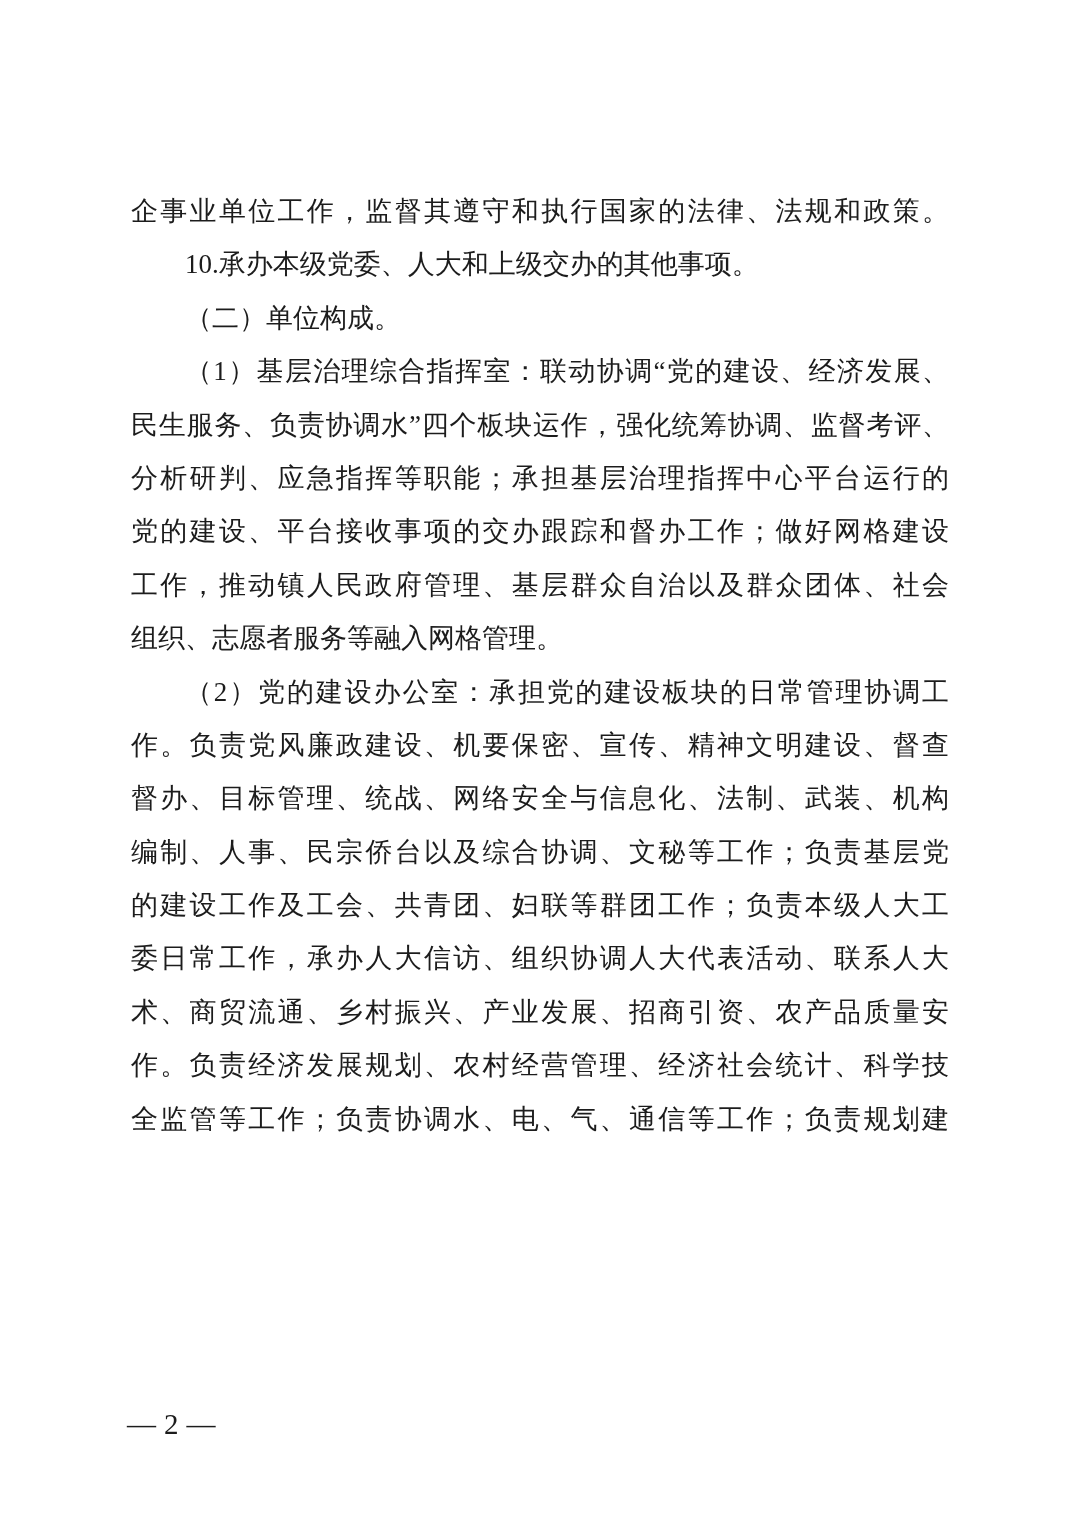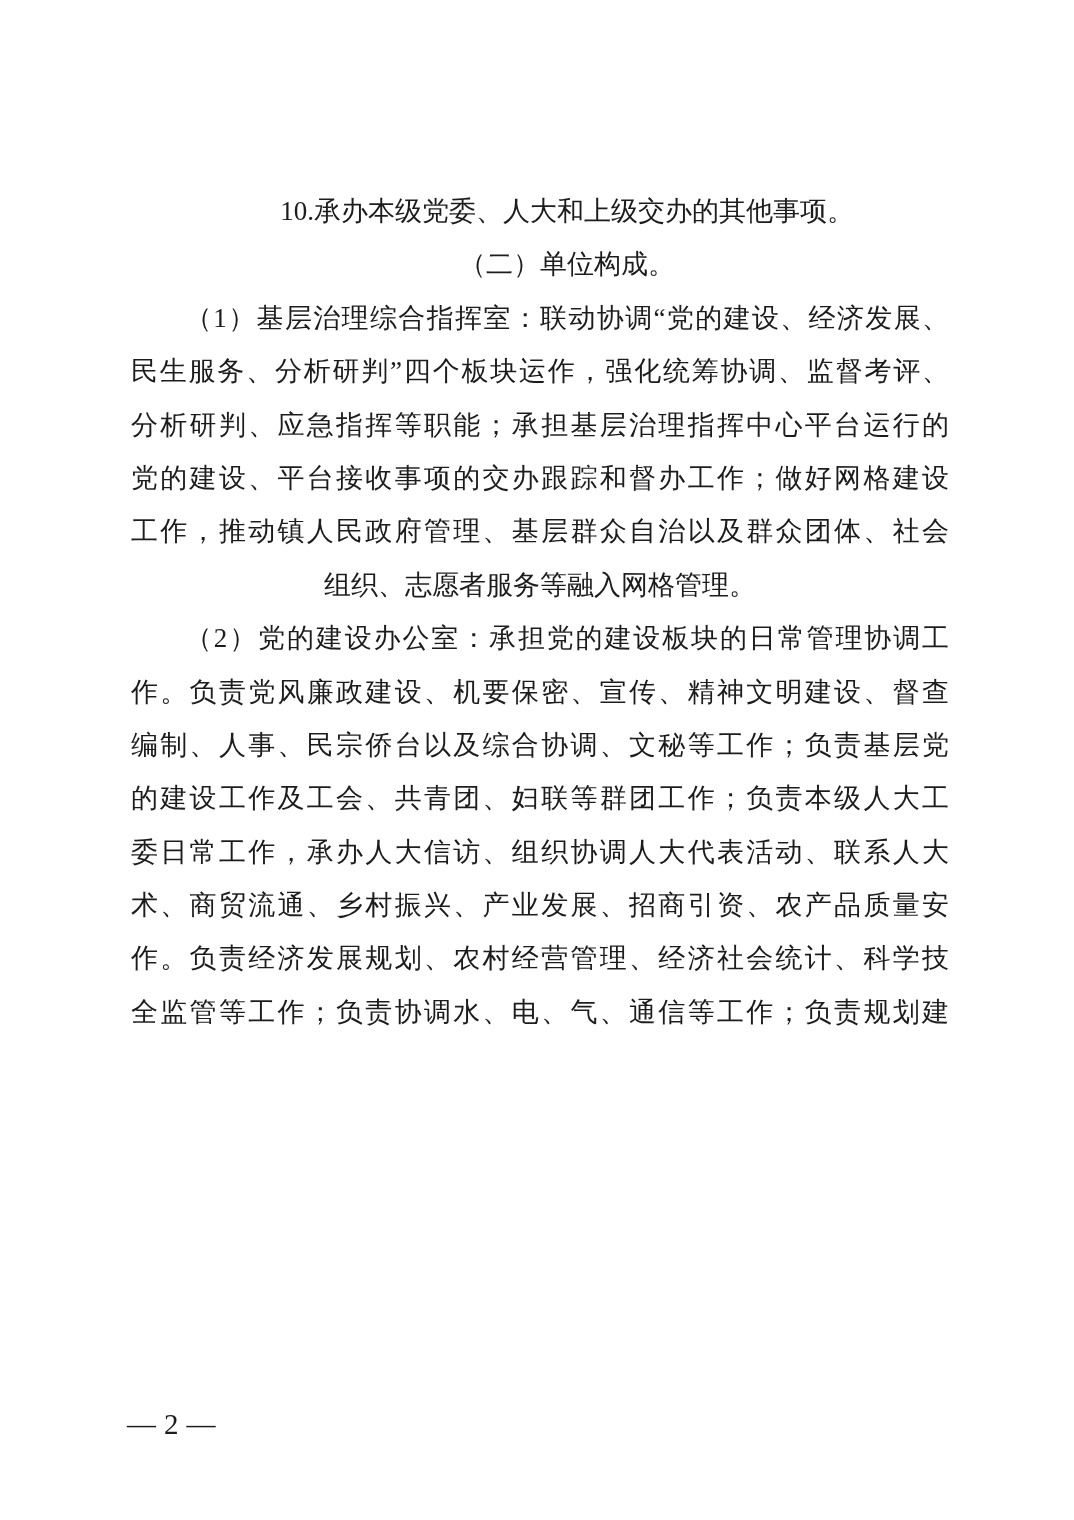--- a/index.html
+++ b/index.html
@@ -19,21 +19,21 @@
   .doc-body {
     position: absolute;
     left: 131px;
     top: 185px;
     width: 818px;
   }
   .line {
     height: 53.4px;
     line-height: 53.4px;
     font-size: 27px;
-    text-align: center;
+    text-align: left;
     white-space: normal;
     overflow: visible;
   }
   .line.fill {
     text-align: justify;
     text-align-last: justify;
     text-justify: inter-character;
   }
   .line.indent {
     text-indent: 54px;
@@ -54,30 +54,32 @@
     font-size: 29px;
     letter-spacing: 8px;
     color: #1c1c1c;
   }
 </style>
 </head>
 <body>
 
 <div class="page">
   <div class="doc-body">
+    <div class="line fill">企事业单位工作，监督其遵守和执行国家的法律、法规和政策。</div>
     <div class="line indent">10.承办本级党委、人大和上级交办的其他事项。</div>
     <div class="line indent">（二）单位构成。</div>
     <div class="line indent fill">（1）基层治理综合指挥室：联动协调“党的建设、经济发展、</div>
-    <div class="line fill">民生服务、分析研判”四个板块运作，强化统筹协调、监督考评、</div>
+    <div class="line fill">民生服务、负责协调水”四个板块运作，强化统筹协调、监督考评、</div>
     <div class="line fill">分析研判、应急指挥等职能；承担基层治理指挥中心平台运行的</div>
     <div class="line fill">党的建设、平台接收事项的交办跟踪和督办工作；做好网格建设</div>
     <div class="line fill">工作，推动镇人民政府管理、基层群众自治以及群众团体、社会</div>
     <div class="line">组织、志愿者服务等融入网格管理。</div>
     <div class="line indent fill">（2）党的建设办公室：承担党的建设板块的日常管理协调工</div>
     <div class="line fill">作。负责党风廉政建设、机要保密、宣传、精神文明建设、督查</div>
+    <div class="line fill">督办、目标管理、统战、网络安全与信息化、法制、武装、机构</div>
     <div class="line fill">编制、人事、民宗侨台以及综合协调、文秘等工作；负责基层党</div>
     <div class="line fill">的建设工作及工会、共青团、妇联等群团工作；负责本级人大工</div>
     <div class="line fill">委日常工作，承办人大信访、组织协调人大代表活动、联系人大</div>
     <div class="line fill">术、商贸流通、乡村振兴、产业发展、招商引资、农产品质量安</div>
     <div class="line fill">作。负责经济发展规划、农村经营管理、经济社会统计、科学技</div>
     <div class="line fill">全监管等工作；负责协调水、电、气、通信等工作；负责规划建</div>
   </div>
 
   <div class="page-footer">—2—</div>
 </div>

